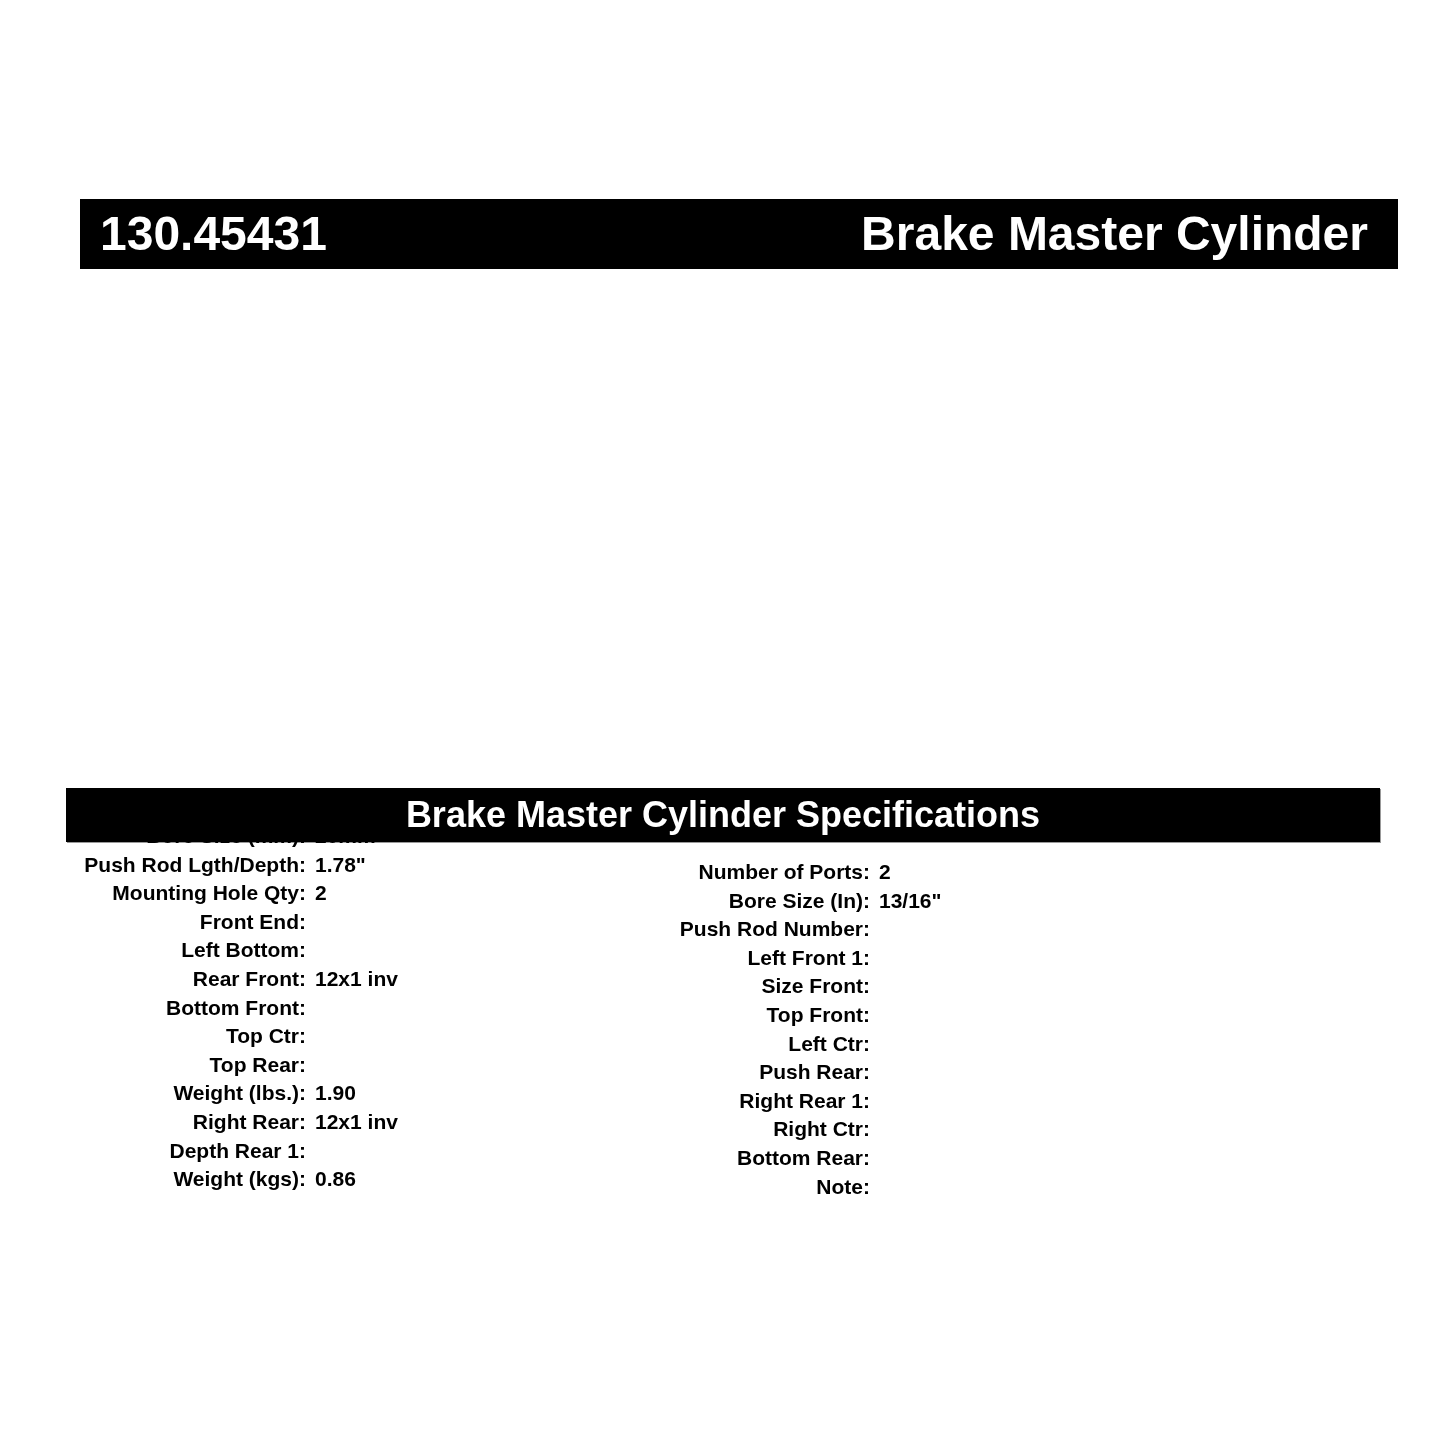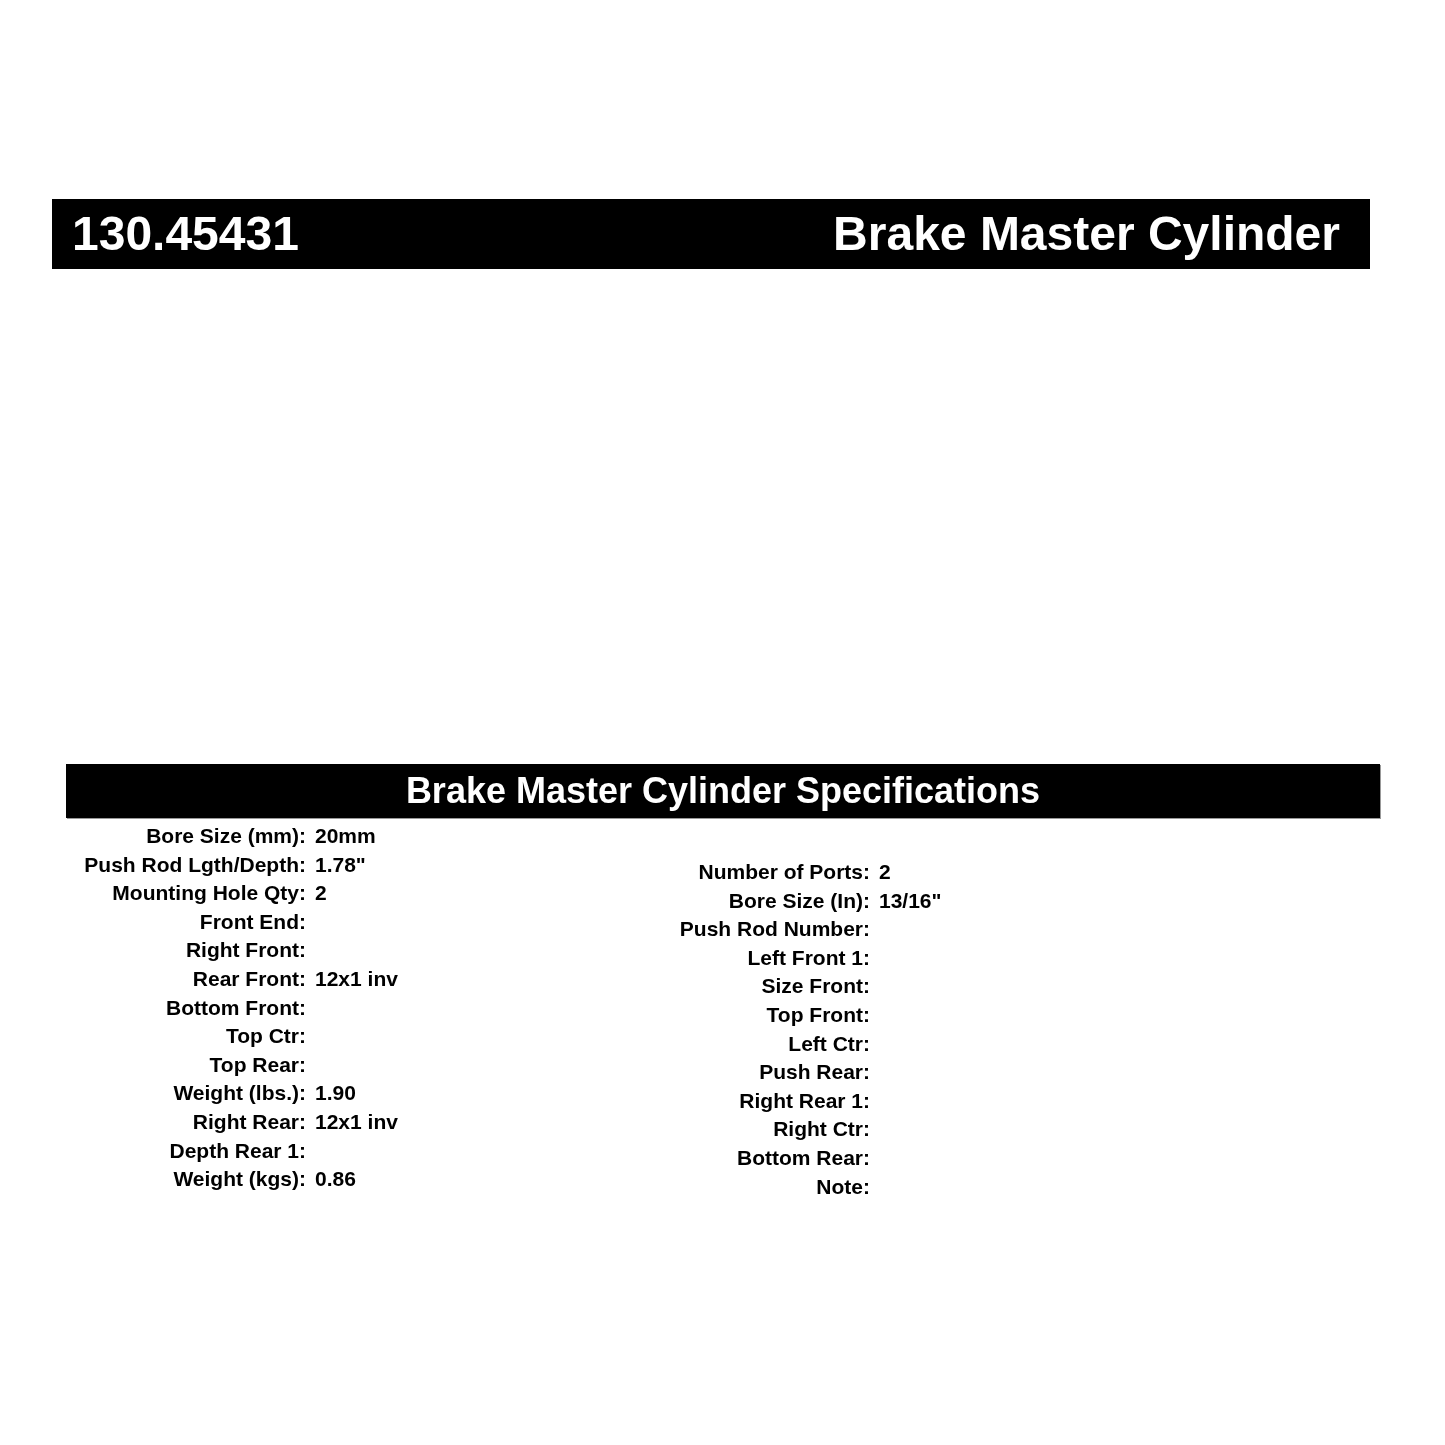--- a/index.html
+++ b/index.html
@@ -13,21 +13,21 @@
     height: 1445px;
     background: #ffffff;
     font-family: "Liberation Sans", sans-serif;
     color: #000000;
     overflow: hidden;
   }
 
   
   .header-bar {
     position: absolute;
-    left: 52px;
+    left: 80px;
     top: 199px;
     width: 1318px;
     height: 70px;
     background: #000000;
     display: flex;
     align-items: center;
     justify-content: space-between;
     box-sizing: border-box;
     padding: 0 30px 0 20px;
   }
@@ -37,21 +37,21 @@
     font-size: 48px;
     font-weight: bold;
     line-height: 1;
     white-space: nowrap;
   }
 
   
   .specs-title-bar {
     position: absolute;
     left: 66px;
-    top: 764px;
+    top: 788px;
     width: 1314px;
     height: 54px;
     background: #000000;
     display: flex;
     align-items: center;
     justify-content: center;
     box-shadow: 1px 1px 0 #999999;
   }
   .specs-title-bar .specs-title {
     color: #ffffff;
@@ -108,21 +108,21 @@
     </div>
     <div class="spec-row">
       <span class="spec-label">Mounting Hole Qty:</span>
       <span class="spec-value">2</span>
     </div>
     <div class="spec-row">
       <span class="spec-label">Front End:</span>
       <span class="spec-value"></span>
     </div>
     <div class="spec-row">
-      <span class="spec-label">Right Front:</span>
+      <span class="spec-label">Left Bottom:</span>
       <span class="spec-value"></span>
     </div>
     <div class="spec-row">
       <span class="spec-label">Rear Front:</span>
       <span class="spec-value">12x1 inv</span>
     </div>
     <div class="spec-row">
       <span class="spec-label">Bottom Front:</span>
       <span class="spec-value"></span>
     </div>

